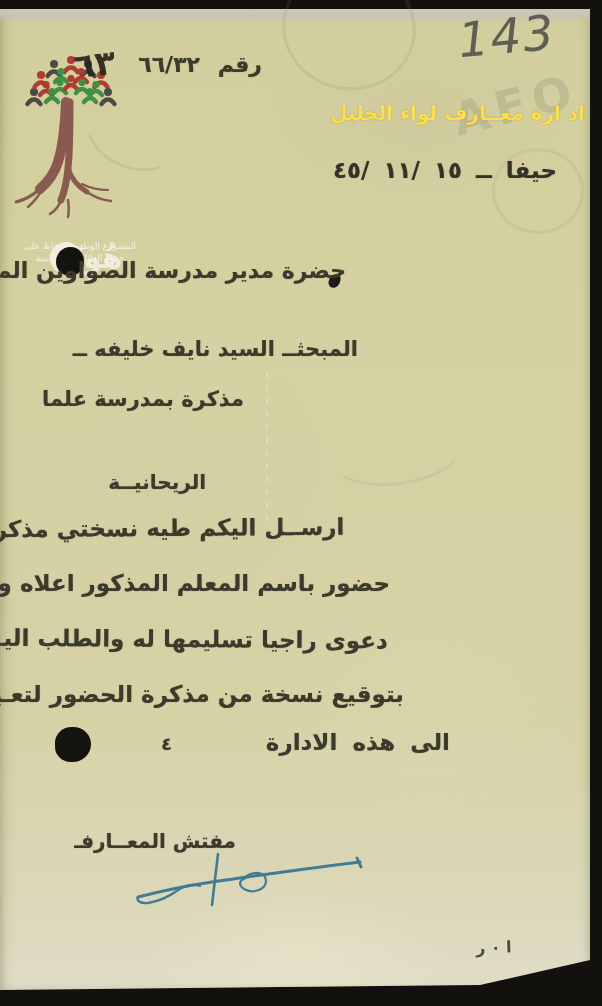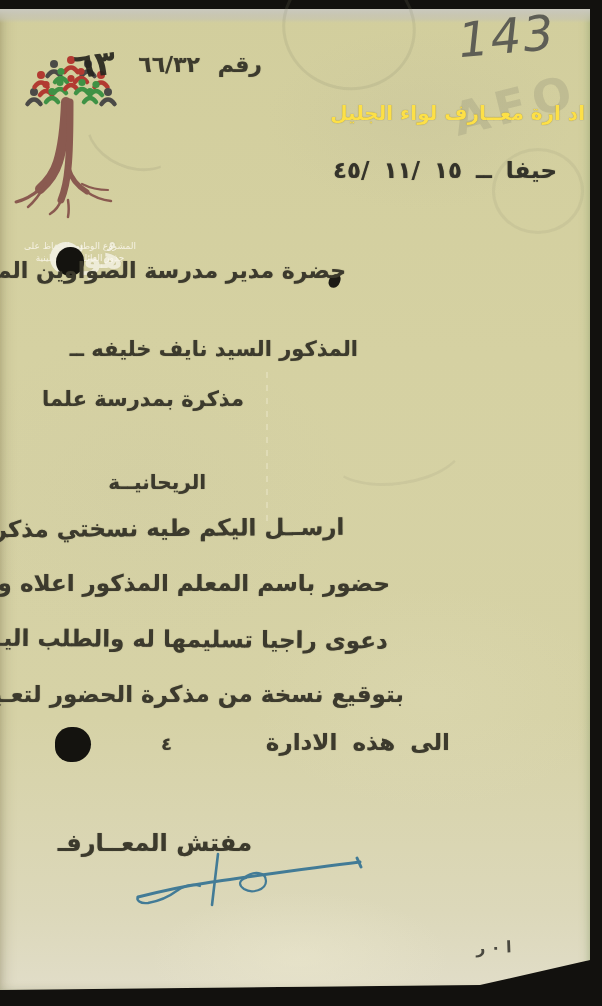--- a/index.html
+++ b/index.html
@@ -157,34 +157,34 @@
   <div class="line" style="top:52px;right:340px;font-size:22px;word-spacing:10px;">رقم ٣٢‏/‏٦٦</div>
   <div class="overmark" style="left:74px;top:44px;font-size:34px;">٦٣</div>
   <div class="line" style="top:101px;right:17px;font-size:20px;color:#fde047;">اد ارة معــارف لواء الجليل</div>
   <div class="line" style="top:157px;right:45px;font-size:23px;color:#34332a;word-spacing:6px;">حيفا ــ ١٥‏ /‏١١‏ /‏٤٥</div>
 
   <div class="hole-glint" style="left:50px;top:242px;width:32px;height:32px;"></div>
   <div class="hole" style="left:56px;top:247px;width:28px;height:29px;"></div>
   <div class="ink-blot" style="left:329px;top:274px;width:11px;height:14px;"></div>
 
   <div class="line" style="top:258px;right:256px;font-size:22px;">حضرة مدير مدرسة الصواوين المحترم</div>
-  <div class="line" style="top:337px;right:244px;font-size:21px;">المذكور السيد نايف خليفه ــ</div>
+  <div class="line" style="top:337px;right:244px;font-size:21px;">المبحثــ السيد نايف خليفه ــ</div>
   <div class="line" style="top:387px;right:358px;font-size:21px;">مذكرة بمدرسة علما</div>
   <div class="line" style="top:448px;right:396px;font-size:20px;margin-top:22px;">الريحانيــة</div>
 
   <div class="line" style="top:515px;right:258px;font-size:23px;transform:rotate(-.4deg);">ارســل اليكم طيه نسختي مذكرة</div>
   <div class="line" style="top:570px;right:212px;font-size:23px;">حضور باسم المعلم المذكور اعلاه ولائحــة</div>
   <div class="line" style="top:626px;right:214px;font-size:23px;transform:rotate(.4deg);">دعوى راجيا تسليمها له والطلب اليـــه</div>
   <div class="line" style="top:681px;right:198px;font-size:23px;">بتوقيع نسخة من مذكرة الحضور لتعـيدوها</div>
   <div class="line" style="top:729px;right:152px;font-size:23px;word-spacing:7px;">الى هذه الادارة</div>
   <div class="line" style="top:733px;right:430px;font-size:18px;">٤</div>
 
   <div class="hole" style="left:55px;top:727px;width:36px;height:35px;border-radius:48% 52% 54% 46%;"></div>
 
-  <div class="line" style="top:829px;right:350px;font-size:24px;">مفتش المعــارفـ</div>
+  <div class="line" style="top:829px;right:366px;font-size:20px;">مفتش المعــارفـ</div>
   <svg class="sig-svg" width="240" height="60" viewBox="0 0 240 60">
     <g fill="none" stroke="#2e6f92" stroke-linecap="round" opacity=".88">
       <path d="M232 12 C180 18 120 27 78 33 C50 37 26 43 10 47" stroke-width="3"></path>
       <path d="M229 8 L233 17" stroke-width="3"></path>
       <path d="M10 47 C8 50 12 54 20 53 C32 51 42 46 50 40" stroke-width="2.4"></path>
       <path d="M50 40 C58 35 66 34 72 36" stroke-width="2.2"></path>
       <path d="M90 4 C88 20 86 38 84 55" stroke-width="2.6"></path>
       <path d="M116 28 C126 20 138 22 138 31 C138 40 124 44 116 39 C110 35 111 30 118 28" stroke-width="2.2"></path>
     </g>
   </svg>

